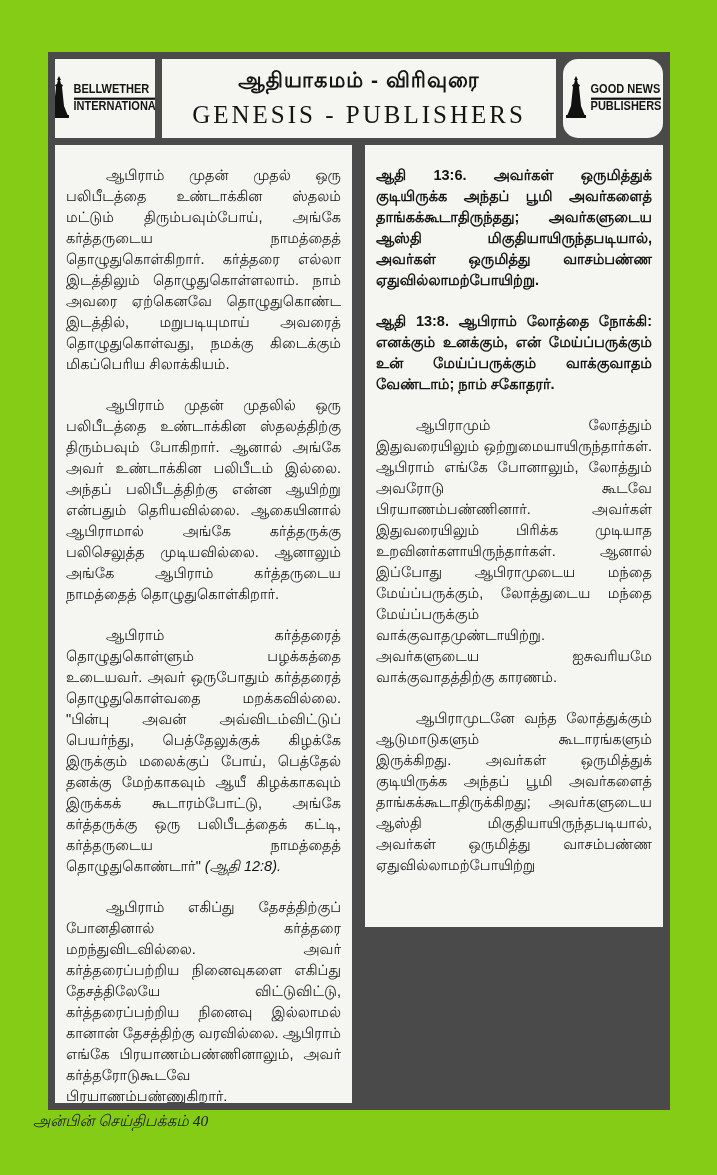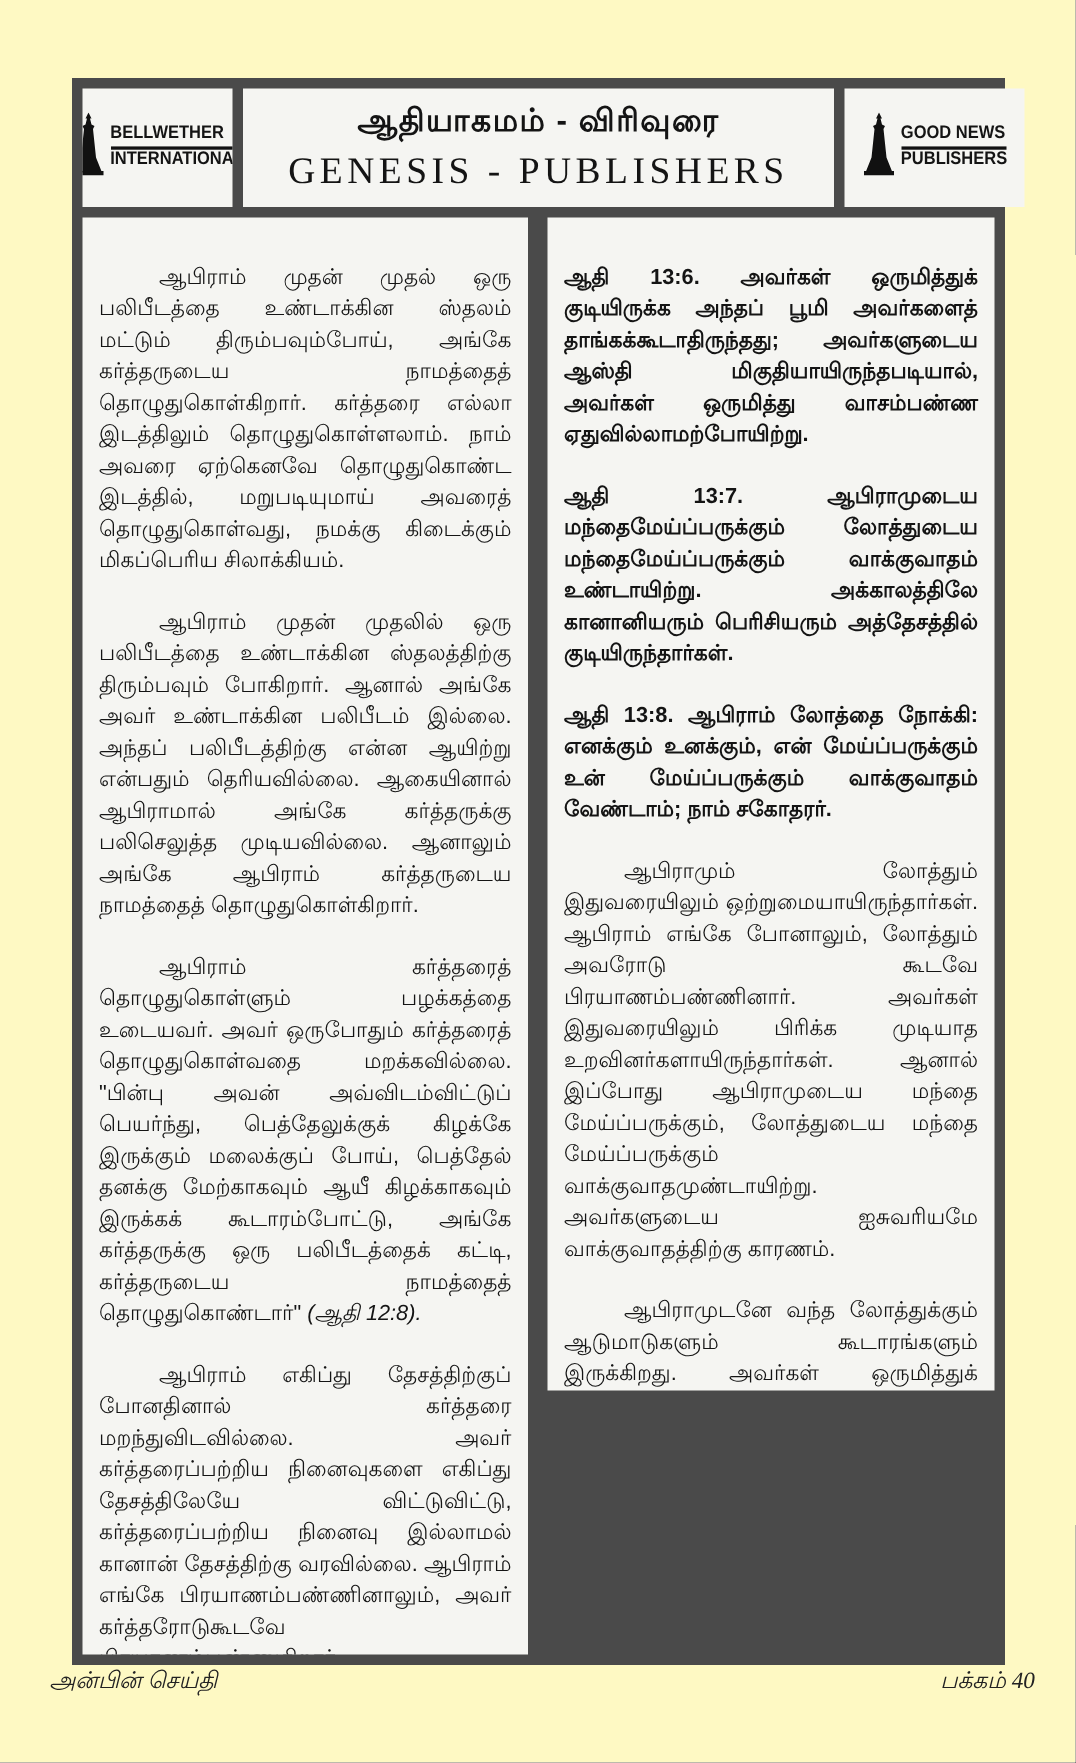--- a/index.html
+++ b/index.html
@@ -1,55 +1,55 @@
 <!DOCTYPE html>
 <html><head>
 <meta charset="utf-8">
 <style>
   * { margin:0; padding:0; box-sizing:border-box; }
   body { background:#ffffff; font-family:"Liberation Sans", sans-serif; }
   .page {
-    position:relative; width:717px; height:1175px; background:#fef9c3;
+    position:relative; width:717px; height:1175px; background:#84cc16;
     color:#141414; overflow:hidden;
   }
   .frame {
     position:absolute; left:48px; top:52px; width:622px; height:1058px;
     background:#4a4a4a;
   }
   .cell { position:absolute; background:#f5f5f2; overflow:hidden; }
 
   
   .logo-left  { left:7px;  top:7px; width:100px; height:79px; }
   .title-box  { left:114px; top:7px; width:394px; height:79px;
                 display:flex; flex-direction:column; align-items:center; justify-content:center; }
-  .logo-right { left:515px; top:7px; width:120px; height:79px; }
+  .logo-right { left:515px; top:7px; width:100px; height:79px;border-radius:15px; }
 
   .logo-inner { display:flex; align-items:center; justify-content:center; gap:4px; height:100%; padding:4px; }
   .logo-icon  { flex:0 0 auto; }
   .logo-text  { display:flex; flex-direction:column; }
   .logo-line1 { font-weight:bold; font-size:11px; letter-spacing:0px; border-bottom:2px solid #111;
                 line-height:1.25; transform:scaleY(1.1); white-space:nowrap; }
   .logo-line2 { font-weight:bold; font-size:11px; line-height:1.3; transform:scaleY(1.1); white-space:nowrap; }
 
   .title-tamil   { font-weight:bold; font-size:21px; letter-spacing:1px; margin-bottom:6px; }
   .title-english { font-family:"Liberation Serif", serif; font-size:25px; letter-spacing:3px; }
 
   
   .col-left  { left:7px;   top:93px; width:297px; height:958px; }
   .col-right { left:317px; top:93px; width:298px; height:782px; }
-  .col-inner { padding:30px 11px 10px 11px; font-size:14.5px; line-height:21px; text-align:justify; }
+  .col-inner { padding:20px 11px 10px 11px; font-size:14.5px; line-height:21px; text-align:justify; }
 
   .para { text-indent:40px; margin-bottom:20px; }
   .verse { font-weight:bold; text-indent:0; margin-bottom:20px; }
   .cite { font-style:italic; }
 
   
   .footer {
     position:absolute; left:0; top:1112px; width:717px; padding:0 27px 0 33px;
-    display:flex; justify-content:space-between; align-items:baseline;
+    display:flex; justify-content:flex-start; align-items:baseline;
     font-family:"Liberation Serif", serif; font-style:italic; font-size:15.5px; color:#222;
   }
 </style>
 </head>
 <body>
 
 <div class="page">
   <div class="frame">
 
     <div class="cell logo-left">
@@ -93,21 +93,20 @@
         <p class="para">ஆபிராம் முதன் முதலில் ஒரு பலிபீடத்தை உண்டாக்கின ஸ்தலத்திற்கு திரும்பவும் போகிறார். ஆனால் அங்கே அவர் உண்டாக்கின பலிபீடம் இல்லை. அந்தப் பலிபீடத்திற்கு என்ன ஆயிற்று என்பதும் தெரியவில்லை. ஆகையினால் ஆபிராமால் அங்கே கர்த்தருக்கு பலிசெலுத்த முடியவில்லை. ஆனாலும் அங்கே ஆபிராம் கர்த்தருடைய நாமத்தைத் தொழுதுகொள்கிறார்.</p>
         <p class="para"><span>ஆபிராம் கர்த்தரைத் தொழுதுகொள்ளும் பழக்கத்தை உடையவர். அவர் ஒருபோதும் கர்த்தரைத் தொழுதுகொள்வதை மறக்கவில்லை. "பின்பு அவன் அவ்விடம்விட்டுப் பெயர்ந்து, பெத்தேலுக்குக் கிழக்கே இருக்கும் மலைக்குப் போய், பெத்தேல் தனக்கு மேற்காகவும் ஆயீ கிழக்காகவும் இருக்கக் கூடாரம்போட்டு, அங்கே கர்த்தருக்கு ஒரு பலிபீடத்தைக் கட்டி, கர்த்தருடைய நாமத்தைத் தொழுதுகொண்டார்"</span> <span class="cite">(ஆதி 12:8).</span></p>
         <p class="para">ஆபிராம் எகிப்து தேசத்திற்குப் போனதினால் கர்த்தரை மறந்துவிடவில்லை. அவர் கர்த்தரைப்பற்றிய நினைவுகளை எகிப்து தேசத்திலேயே விட்டுவிட்டு, கர்த்தரைப்பற்றிய நினைவு இல்லாமல் கானான் தேசத்திற்கு வரவில்லை. ஆபிராம் எங்கே பிரயாணம்பண்ணினாலும், அவர் கர்த்தரோடுகூடவே பிரயாணம்பண்ணுகிறார்.</p>
 
       </div>
     </div>
 
     <div class="cell col-right">
       <div class="col-inner">
         <p class="verse">ஆதி 13:6. அவர்கள் ஒருமித்துக் குடியிருக்க அந்தப் பூமி அவர்களைத் தாங்கக்கூடாதிருந்தது; அவர்களுடைய ஆஸ்தி மிகுதியாயிருந்தபடியால், அவர்கள் ஒருமித்து வாசம்பண்ண ஏதுவில்லாமற்போயிற்று.</p>
-        <p class="verse">ஆதி 13:7. ஆபிராமுடைய மந்தைமேய்ப்பருக்கும் லோத்துடைய மந்தைமேய்ப்பருக்கும் வாக்குவாதம் உண்டாயிற்று. அக்காலத்திலே கானானியரும் பெரிசியரும் அத்தேசத்தில் குடியிருந்தார்கள்.</p>
         <p class="verse">ஆதி 13:8. ஆபிராம் லோத்தை நோக்கி: எனக்கும் உனக்கும், என் மேய்ப்பருக்கும் உன் மேய்ப்பருக்கும் வாக்குவாதம் வேண்டாம்; நாம் சகோதரர்.</p>
         <p class="para">ஆபிராமும் லோத்தும் இதுவரையிலும் ஒற்றுமையாயிருந்தார்கள். ஆபிராம் எங்கே போனாலும், லோத்தும் அவரோடு கூடவே பிரயாணம்பண்ணினார். அவர்கள் இதுவரையிலும் பிரிக்க முடியாத உறவினர்களாயிருந்தார்கள். ஆனால் இப்போது ஆபிராமுடைய மந்தை மேய்ப்பருக்கும், லோத்துடைய மந்தை மேய்ப்பருக்கும் வாக்குவாதமுண்டாயிற்று. அவர்களுடைய ஐசுவரியமே வாக்குவாதத்திற்கு காரணம்.</p>
         <p class="para"><span>ஆபிராமுடனே வந்த லோத்துக்கும் ஆடுமாடுகளும் கூடாரங்களும் இருக்கிறது. அவர்கள் ஒருமித்துக் குடியிருக்க அந்தப் பூமி அவர்களைத் தாங்கக்கூடாதிருக்கிறது; அவர்களுடைய ஆஸ்தி மிகுதியாயிருந்தபடியால், அவர்கள் ஒருமித்து வாசம்பண்ண ஏதுவில்லாமற்போயிற்று</span> </p>
       </div>
     </div>
 
   </div>
 
   <div class="footer">
     <span>அன்பின் செய்தி</span>

